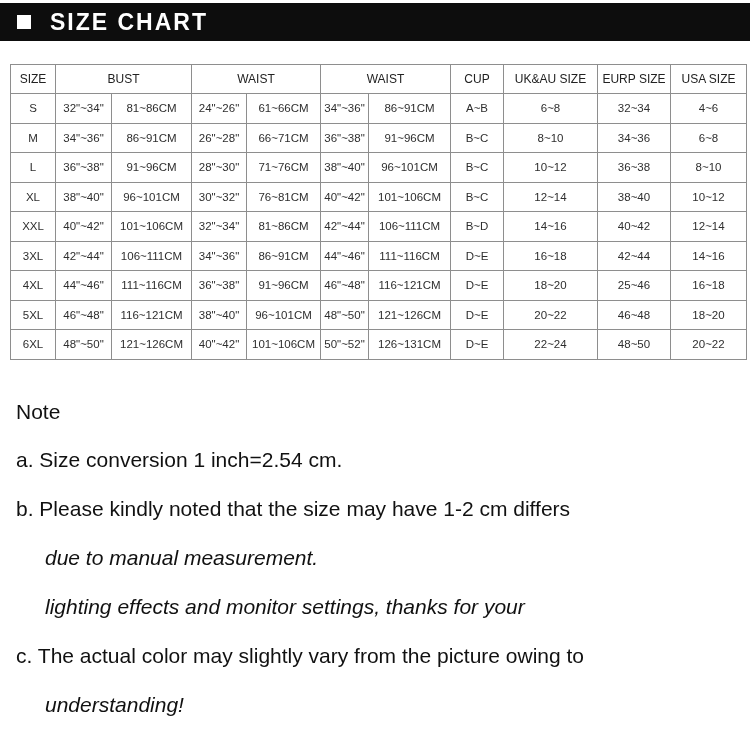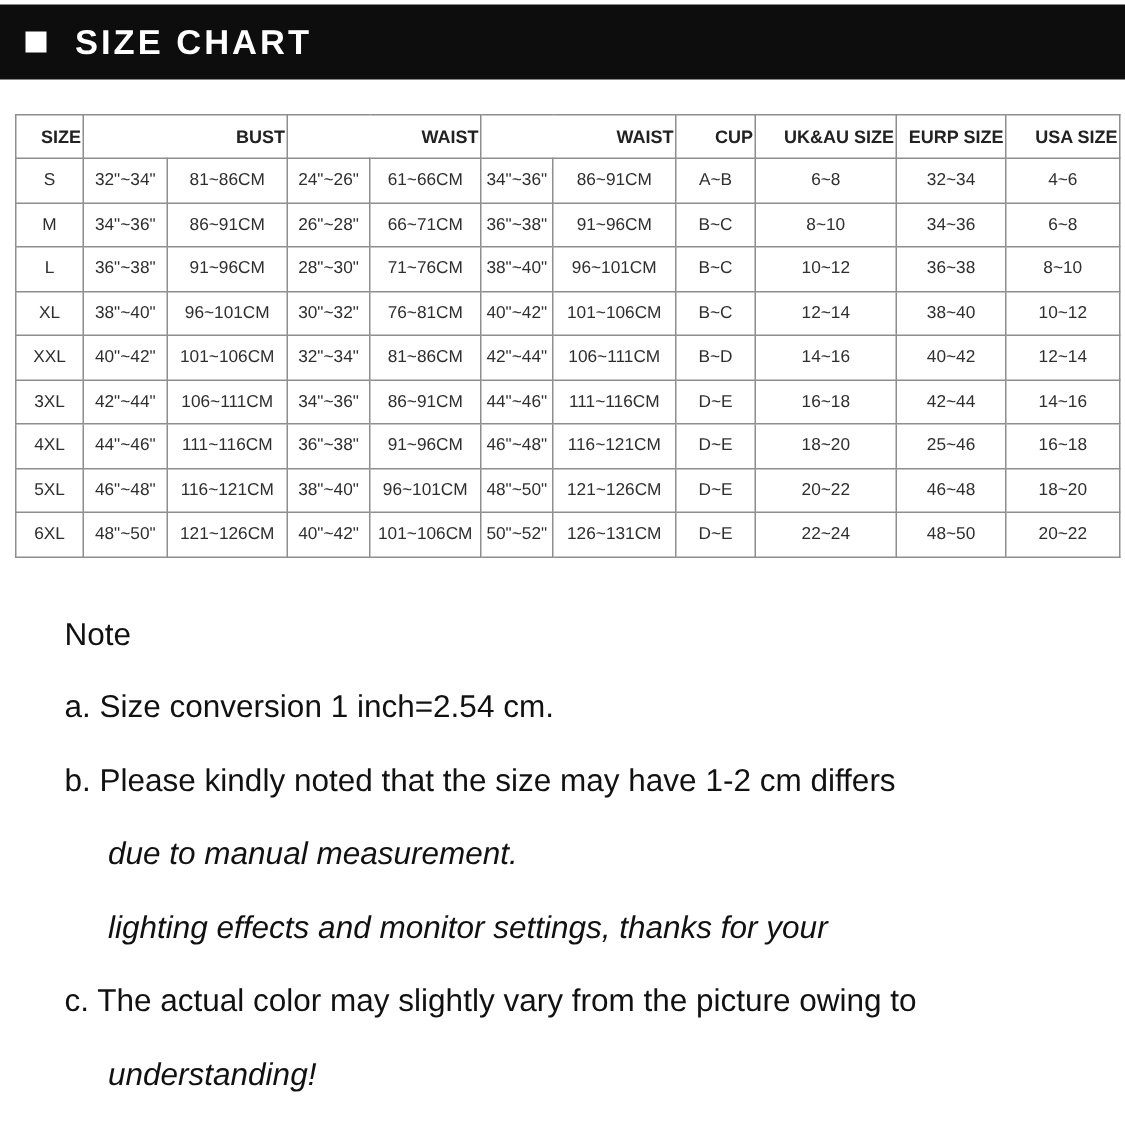--- a/index.html
+++ b/index.html
@@ -10,21 +10,21 @@
     position: relative;
     font-family: "Liberation Sans", sans-serif;
     color: #1a1a1a;
     overflow: hidden;
   }
 
   
   .banner {
     margin-top: 3px;
     width: 750px;
-    height: 50px;
+    height: 38px;
     background: #0d0d0d;
     display: flex;
     align-items: center;
     padding-left: 17px;
   }
   .banner .sq {
     width: 14px;
     height: 14px;
     background: #ffffff;
     display: inline-block;
@@ -49,30 +49,29 @@
   table.size-table th, table.size-table td {
     border: 1px solid #8e8e8e;
     text-align: center;
     vertical-align: middle;
     height: 29px;
     padding: 0 1px;
     overflow: hidden;
     white-space: nowrap;
   }
   table.size-table th {
-    font-weight: bold;
+    font-weight: normal;
     font-size: 12px;
     color: #222222;
-    text-align: right;
   }
   table.size-table tbody td { height: 29.5px; }
 
   
   .notes {
-    margin: 40px 0 0 43px;
+    margin: 40px 0 0 16px;
     font-size: 21px;
     color: #111111;
   }
   .notes .notes-title { margin-bottom: 25px; }
   .note-line { margin-bottom: 27px; line-height: 1.05; }
   .note-line.cont { margin-left: 29px; font-style: italic; }
 </style>
 </head>
 <body>
 

